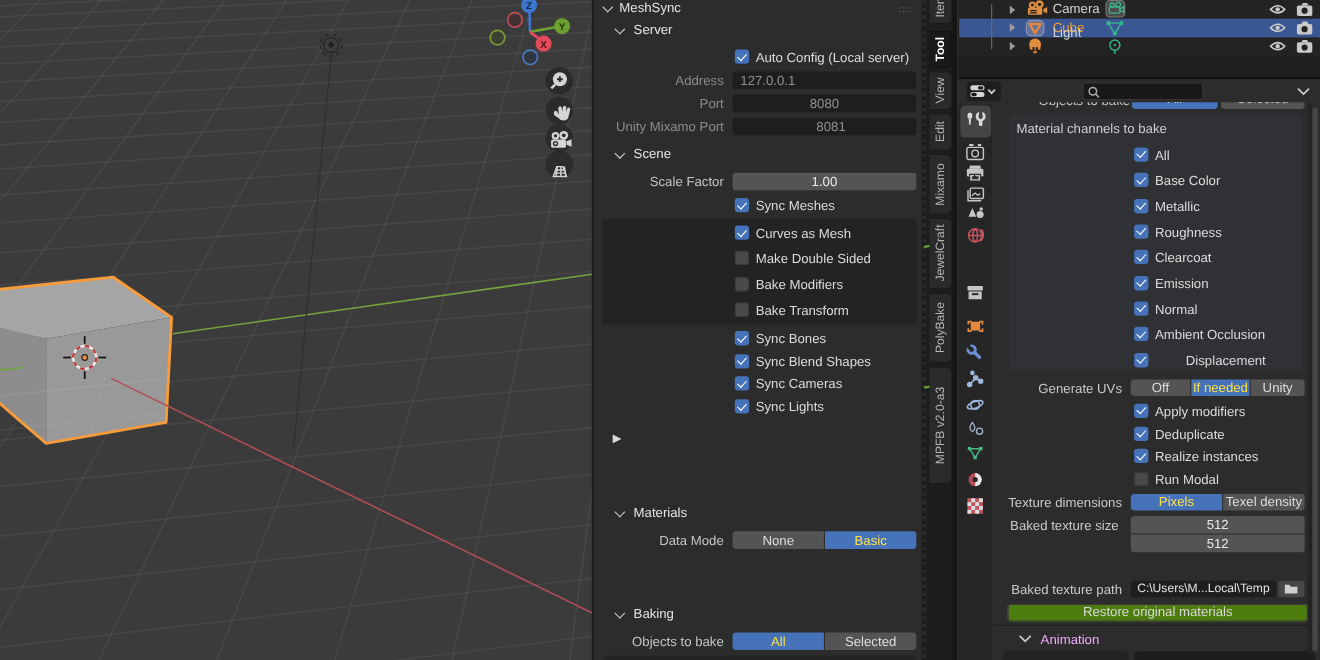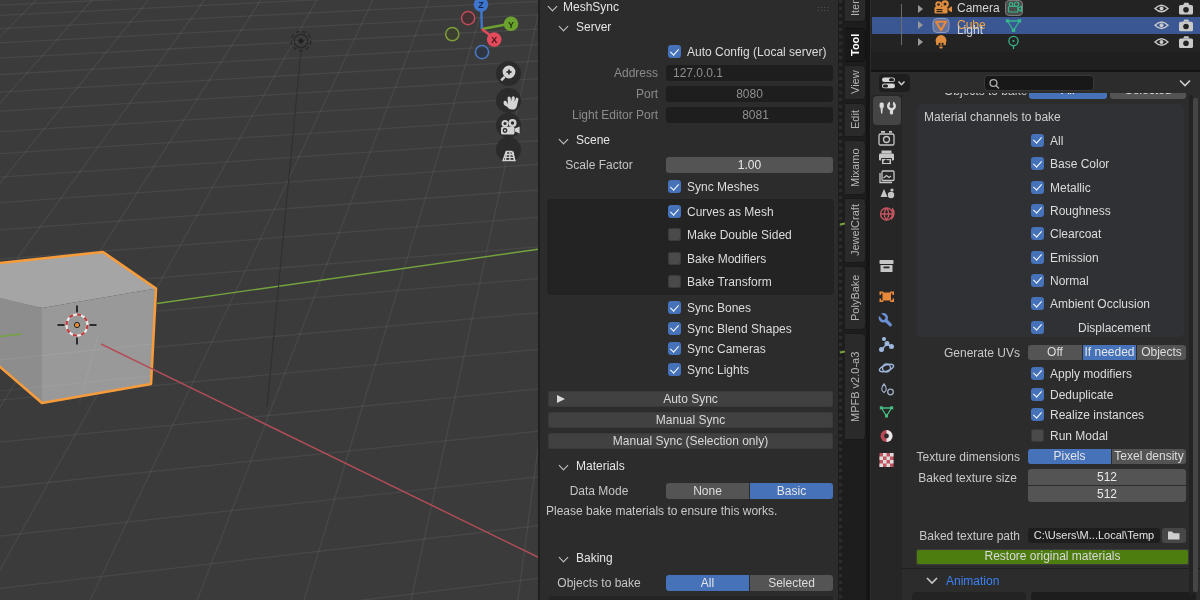--- a/index.html
+++ b/index.html
@@ -7,32 +7,32 @@
 #stage{position:relative;width:1200px;height:600px;overflow:hidden}
 .abs{position:absolute}
 
 #vp{position:absolute;left:0;top:0;width:540px;height:600px;background:#3b3b3b;overflow:hidden}
 #vpsvg{position:absolute;left:0;top:0}
 
 .vbtn{position:absolute;width:25px;height:25px;border-radius:50%;background:rgba(41,41,41,.88)}
 
 #np{position:absolute;left:540px;top:0;width:298px;height:600px;background:#2c2c2c}
 .hdr{position:absolute;color:#e4e4e4;font-size:12px}
-.lab{position:absolute;color:#c5c5c5;font-size:12px;text-align:center}
+.lab{position:absolute;color:#c5c5c5;font-size:12px;text-align:right}
 .dlab{position:absolute;color:#8b8b8b;font-size:12px;text-align:right}
 .cblab{position:absolute;color:#dcdcdc;font-size:12px;white-space:nowrap}
 .cb{position:absolute;width:13px;height:13px;border-radius:3px;background:#4a4a4a;box-shadow:inset 0 0 0 1px #3a3a3a}
 .cb.on{background:#4572b8;box-shadow:none}
 .cb.on::after{content:"";position:absolute;left:4px;top:1.5px;width:4px;height:7px;
  border:solid #fff;border-width:0 1.8px 1.8px 0;transform:rotate(42deg)}
 .tfield{position:absolute;background:#1e1e1e;border-radius:3px;color:#8f8f8f;font-size:12px;line-height:16px;padding-left:7px}
 .nfield{position:absolute;background:#545454;border-radius:3px;color:#e9e9e9;font-size:12px;line-height:16px;text-align:center}
 .btn{position:absolute;background:#414141;border-radius:3px;color:#d9d9d9;font-size:12px;text-align:center;box-shadow:inset 0 0 0 1px #3a3a3a}
 .seg{position:absolute;font-size:12px;text-align:center;color:#dddddd;background:#545454}
-.seg.sel{background:#4572b8;color:#e5e5e5}
+.seg.sel{background:#4572b8;color:#fde047}
 .segl{border-radius:3px 0 0 3px}
 .segr{border-radius:0 3px 3px 0}
 .chev{position:absolute;width:7px;height:7px;border-right:1.7px solid #c8c8c8;border-bottom:1.7px solid #c8c8c8;transform:rotate(45deg)}
 .box{position:absolute;background:#232323;border-radius:4px}
 
 #tabs{position:absolute;left:838px;top:0;width:33px;height:600px;background:#1d1d1d}
 .tab{position:absolute;left:7px;width:21px;background:#2a2a2a;border:1px solid #191919;border-right:none;
  border-radius:5px 0 0 5px;color:#b5b5b5;font-size:11px;
  writing-mode:vertical-rl;transform:rotate(180deg);text-align:center;
  display:flex;align-items:center;justify-content:center;white-space:nowrap}
@@ -177,21 +177,21 @@
   <div class="chev" style="left:560px;top:23px"></div>
   <div class="hdr" style="left:576px;top:20px">Server</div>
 
   <div class="cb on" style="left:668px;top:45px"></div>
   <div class="cblab" style="left:687px;top:45px">Auto Config (Local server)</div>
 
   <div class="dlab" style="left:540px;top:66px;width:118px">Address</div>
   <div class="tfield" style="left:666px;top:65px;width:167px;height:16px">127.0.0.1</div>
   <div class="dlab" style="left:540px;top:87px;width:118px">Port</div>
   <div class="tfield" style="left:666px;top:86px;width:167px;height:16px;text-align:center;padding-left:0">8080</div>
-  <div class="dlab" style="left:540px;top:108px;width:118px">Light Editor Port</div>
+  <div class="dlab" style="left:540px;top:108px;width:118px">Unity Mixamo Port</div>
   <div class="tfield" style="left:666px;top:107px;width:167px;height:16px;text-align:center;padding-left:12px">8081</div>
 
   <div class="chev" style="left:560px;top:136px"></div>
   <div class="hdr" style="left:576px;top:133px">Scene</div>
 
   <div class="lab" style="left:540px;top:158px;width:118px">Scale Factor</div>
   <div class="nfield" style="left:666px;top:157px;width:167px;height:16px">1.00</div>
   <div class="cb on" style="left:668px;top:180px"></div>
   <div class="cblab" style="left:687px;top:180px">Sync Meshes</div>
 
@@ -207,33 +207,29 @@
 
   <div class="cb on" style="left:668px;top:301px"></div>
   <div class="cblab" style="left:687px;top:301px">Sync Bones</div>
   <div class="cb on" style="left:668px;top:321.5px"></div>
   <div class="cblab" style="left:687px;top:321.5px">Sync Blend Shapes</div>
   <div class="cb on" style="left:668px;top:342px"></div>
   <div class="cblab" style="left:687px;top:342px">Sync Cameras</div>
   <div class="cb on" style="left:668px;top:363px"></div>
   <div class="cblab" style="left:687px;top:363px">Sync Lights</div>
 
-  <div class="btn" style="left:548px;top:391px;width:285px;height:16px;line-height:16px">Auto Sync</div>
   <div class="abs" style="left:557px;top:394.5px;width:0;height:0;border-left:8px solid #d9d9d9;border-top:4.5px solid transparent;border-bottom:4.5px solid transparent"></div>
-  <div class="btn" style="left:548px;top:412px;width:285px;height:16px;line-height:16px">Manual Sync</div>
-  <div class="btn" style="left:548px;top:433px;width:285px;height:16px;line-height:16px">Manual Sync (Selection only)</div>
 
   <div class="chev" style="left:560px;top:462px"></div>
   <div class="hdr" style="left:576px;top:459px">Materials</div>
 
   <div class="lab" style="left:540px;top:484px;width:118px">Data Mode</div>
   <div class="seg segl" style="left:666px;top:483px;width:83px;height:16px;line-height:16px">None</div>
   <div class="seg sel segr" style="left:750px;top:483px;width:83px;height:16px;line-height:16px">Basic</div>
 
-  <div class="abs" style="left:546px;top:504px;color:#c8c8c8;font-size:12px">Please bake materials to ensure this works.</div>
 
   <div class="chev" style="left:560px;top:554px"></div>
   <div class="hdr" style="left:576px;top:551px">Baking</div>
 
   <div class="lab" style="left:540px;top:576px;width:118px">Objects to bake</div>
   <div class="seg sel segl" style="left:666px;top:575px;width:83px;height:16px;line-height:16px">All</div>
   <div class="seg segr" style="left:750px;top:575px;width:83px;height:16px;line-height:16px">Selected</div>
   <div class="abs" style="left:548px;top:596px;width:285px;height:4px;background:#242424;border-radius:4px 4px 0 0"></div>
 
 <div id="tabs">
@@ -372,21 +368,21 @@
 <div class="cb on" style="left:1031px;top:273.5px"></div>
     <div class="cblab" style="left:1050px;top:273.5px">Normal</div>
 <div class="cb on" style="left:1031px;top:297px"></div>
     <div class="cblab" style="left:1050px;top:297px">Ambient Occlusion</div>
 <div class="cb on" style="left:1031px;top:320.5px"></div>
     <div class="cblab" style="left:1078px;top:320.5px">Displacement</div>
 
 <div class="plab" style="left:870px;top:345.5px;width:150px">Generate UVs</div>
 <div class="seg segl" style="left:1028px;top:345px;width:54px;height:15px;line-height:15px">Off</div>
 <div class="seg sel" style="left:1083px;top:345px;width:53px;height:15px;line-height:15px">If needed</div>
-<div class="seg segr" style="left:1137px;top:345px;width:49px;height:15px;line-height:15px">Objects</div>
+<div class="seg segr" style="left:1137px;top:345px;width:49px;height:15px;line-height:15px">Unity</div>
 <div class="cb on" style="left:1031px;top:366.5px"></div>
     <div class="cblab" style="left:1050px;top:366.5px">Apply modifiers</div>
 <div class="cb on" style="left:1031px;top:387.5px"></div>
     <div class="cblab" style="left:1050px;top:387.5px">Deduplicate</div>
 <div class="cb on" style="left:1031px;top:408px"></div>
     <div class="cblab" style="left:1050px;top:408px">Realize instances</div>
 <div class="cb" style="left:1031px;top:428.5px"></div>
     <div class="cblab" style="left:1050px;top:428.5px">Run Modal</div>
 
 <div class="plab" style="left:870px;top:449.5px;width:150px">Texture dimensions</div>
@@ -404,21 +400,21 @@
 <svg class="abs" style="left:1167px;top:530px" width="14" height="11" viewBox="0 0 14 11">
   <path d="M1 1.5 h4 l1.5 1.8 h6 v6.2 h-11.5 z" fill="#cfcfcf"></path>
 </svg>
 
 <div class="btn" style="left:916px;top:549px;width:273px;height:15.5px;line-height:15.5px;background:#4d7c0f">Restore original materials</div>
 
 <div class="abs" style="left:902px;top:567.5px;width:298px;height:1px;background:#1f1f1f"></div>
 <svg class="abs" style="left:925px;top:576px" width="14" height="10" viewBox="0 0 14 10">
   <path d="M2 2 l5 5 5-5" fill="none" stroke="#c8c8c8" stroke-width="1.6"></path>
 </svg>
-<div class="abs" style="left:946px;top:574px;color:#3b82f6;font-size:12px">Animation</div>
+<div class="abs" style="left:946px;top:574px;color:#f0abfc;font-size:12px">Animation</div>
 <div class="abs" style="left:912px;top:592px;width:114px;height:8px;background:#232323;border-radius:4px 4px 0 0"></div>
 <div class="abs" style="left:1031px;top:592px;width:165px;height:8px;background:#1d1d1d;border-radius:4px 4px 0 0"></div>
 
 <div id="icol"></div>
 <svg class="abs" style="left:871px;top:95px" width="31" height="505" viewBox="0 0 31 505">
   <rect x="2" y="1" width="28" height="29" rx="4" fill="#454545"></rect>
 
   <g fill="#dadada">
     <rect x="8.6" y="7.5" width="4.2" height="5.5" rx="1.6"></rect>
     <path d="M9.6 13 h2.2 l-.5 5.5 h-1.2 z"></path>

